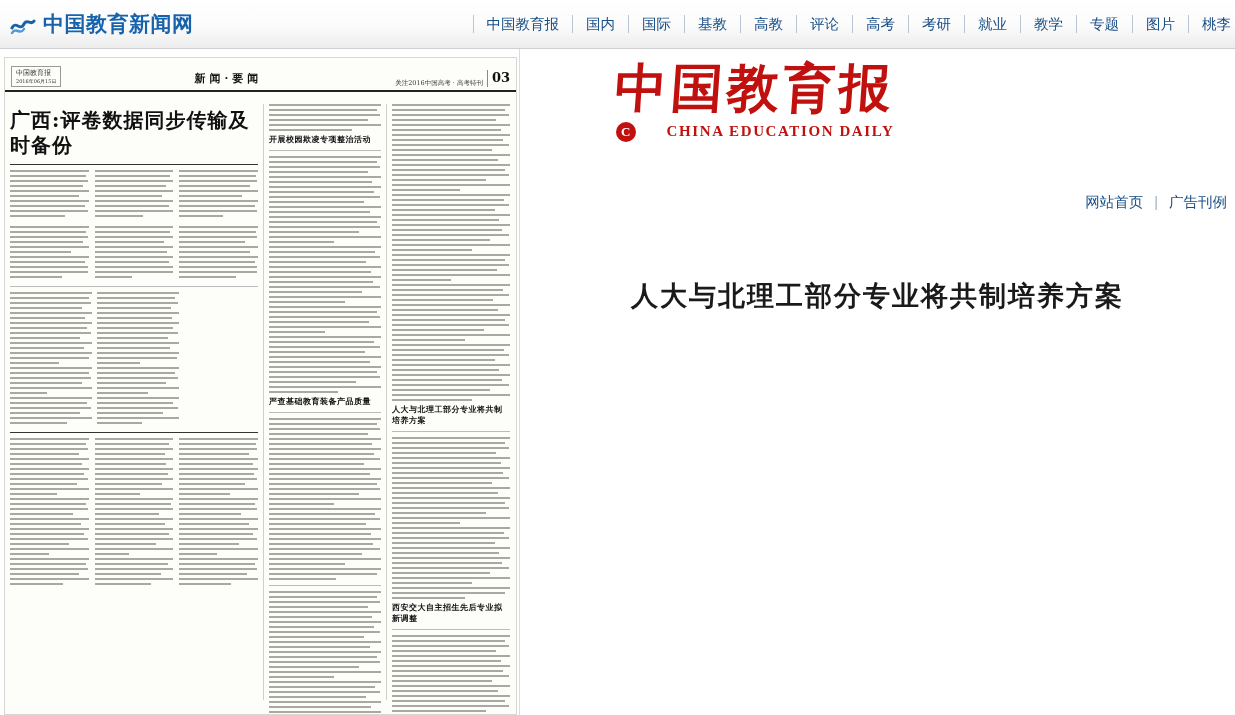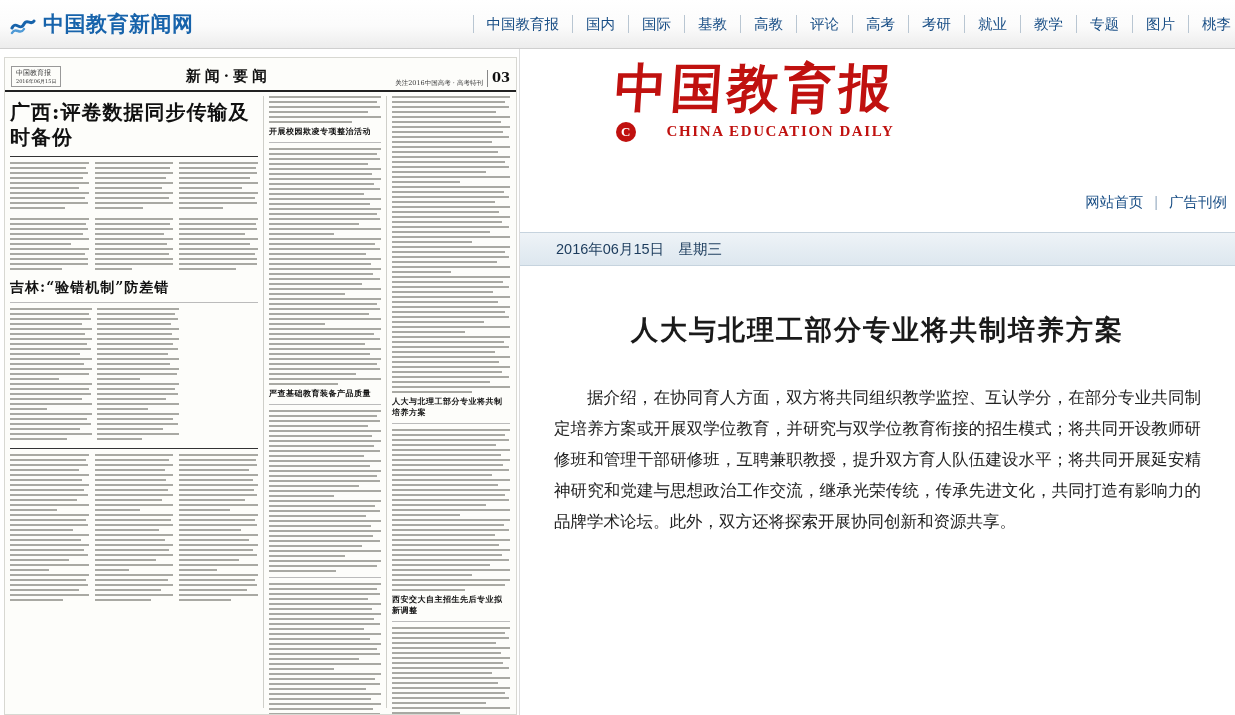--- a/index.html
+++ b/index.html
@@ -93,21 +93,21 @@
     justify-content: space-between;
     padding: 0 6px 3px 6px;
   }
   .paper .mh-left {
     font-size: 7px; color: #333;
     border: 1px solid #999;
     padding: 2px 4px;
     line-height: 1.25;
   }
   .paper .mh-center {
-    font-size: 15px;
+    font-size: 11px;
     letter-spacing: 4px;
     color: #111;
     font-weight: bold;
     padding-bottom: 1px;
   }
   .paper .mh-right {
     font-size: 6.5px;
     color: #333;
     text-align: right;
     line-height: 1.3;
@@ -116,21 +116,21 @@
     gap: 4px;
   }
   .paper .mh-right .pageno {
     font-size: 13px; font-weight: bold; color:#111;
     border-left: 1px solid #888;
     padding-left: 4px;
   }
   .paper .cols {
     display: flex;
     height: 620px;
-    padding: 4px 5px;
+    padding: 12px 5px;
     gap: 5px;
   }
   .paper .col { position: relative; }
   .paper .c1 { width: 254px; border-right: 1px solid #cfcfc9; padding-right: 5px;}
   .paper .c2 { width: 118px; border-right: 1px solid #cfcfc9; padding-right: 5px;}
   .paper .c3 { width: 118px; }
 
   .hl-big {
     font-size: 20px; font-weight: bold; color: #111;
     letter-spacing: 1px; line-height: 1.25;
@@ -404,21 +404,20 @@
                 <i style="width:100%"></i>
                 <i style="width:90%"></i>
               <i style="width:100%"></i>
                 <i style="width:96%"></i>
                 <i style="width:99%"></i>
                 <i style="width:99%"></i>
                 <i style="width:72%"></i>
             </div>
           </div>
 
-          <div class="hl-mid">吉林:“验错机制”防差错</div>
           <div class="rule thin"></div>
 
           <div style="display:flex;gap:5px;">
             <div style="width:82px" class="tx">
               <i style="width:100%"></i>
                 <i style="width:96%"></i>
                 <i style="width:99%"></i>
                 <i style="width:88%"></i>
                 <i style="width:100%"></i>
                 <i style="width:92%"></i>
@@ -847,22 +846,18 @@
           <span class="txt">CHINA EDUCATION DAILY</span>
         </div>
       </div>
       <div class="toplinks">
         <a href="#">网站首页</a>
         <span class="sep">|</span>
         <a href="#">广告刊例</a>
       </div>
     </div>
 
-    <div class="datebar">
-      <span>2016年06月15日　星期三</span>
-    </div>
 
 
     <h1 class="headline">人大与北理工部分专业将共制培养方案</h1>
 
-    <p class="para">据介绍，在协同育人方面，双方将共同组织教学监控、互认学分，在部分专业共同制定培养方案或开展双学位教育，并研究与双学位教育衔接的招生模式；将共同开设教师研修班和管理干部研修班，互聘兼职教授，提升双方育人队伍建设水平；将共同开展延安精神研究和党建与思想政治工作交流，继承光荣传统，传承先进文化，共同打造有影响力的品牌学术论坛。此外，双方还将探索开展协同创新和资源共享。</p>
   </div>
 </div>
 
 </body></html>

